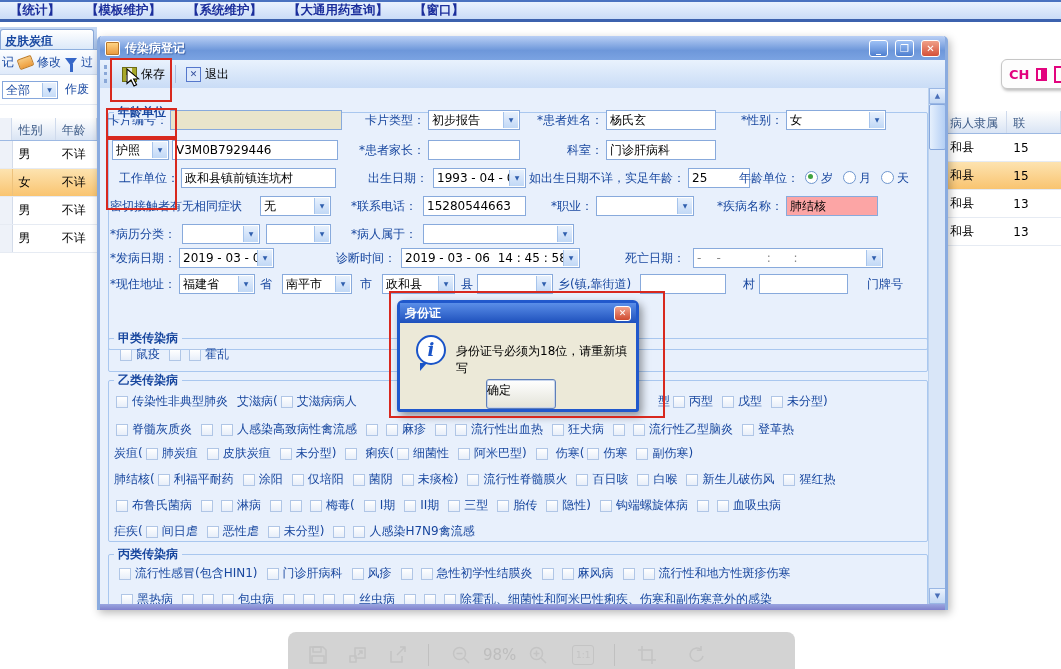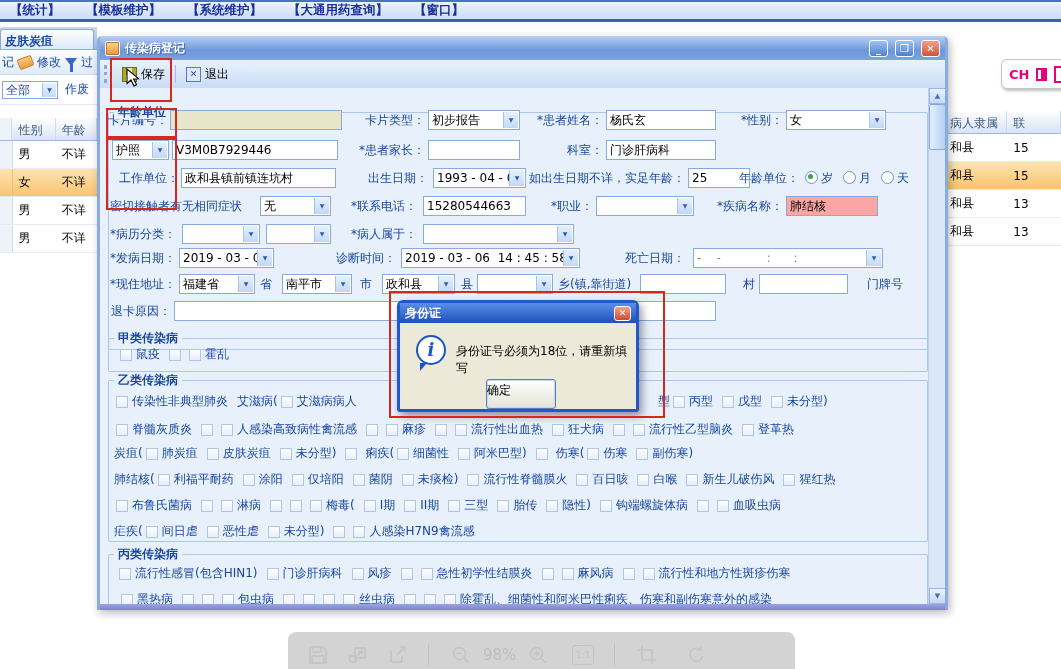--- a/index.html
+++ b/index.html
@@ -341,24 +341,20 @@
       <span class="fdd" style="left:282px;width:73px">政和县</span>
       <span class="ftext" style="left:361px">县</span>
       <span class="fdd" style="left:377px;width:76px"></span>
       <span class="ftext" style="left:458px">乡(镇,靠街道)</span>
       <span class="finput" style="left:540px;width:86px"></span>
       <span class="ftext" style="left:643px">村</span>
       <span class="finput" style="left:659px;width:89px"></span>
       <span class="ftext" style="left:767px">门牌号</span>
     </div>
 
-    <div class="frow" style="top:213px">
-      <span class="flabel" style="left:4px;width:67px">退卡原因：</span>
-      <span class="finput" style="left:74px;width:542px"></span>
-    </div>
 
     <div class="grp" style="left:8px;top:250px;width:818px;height:32px"></div>
     <div class="grp-title" style="left:14px;top:243px">甲类传染病</div>
     <div class="cbline" style="left:20px;top:259px">
 
     <span class="tok" data-type="cb">
           <span class="cbx"></span>
           <span>鼠疫</span>
         </span>
         <span class="tok" data-type="sp">

